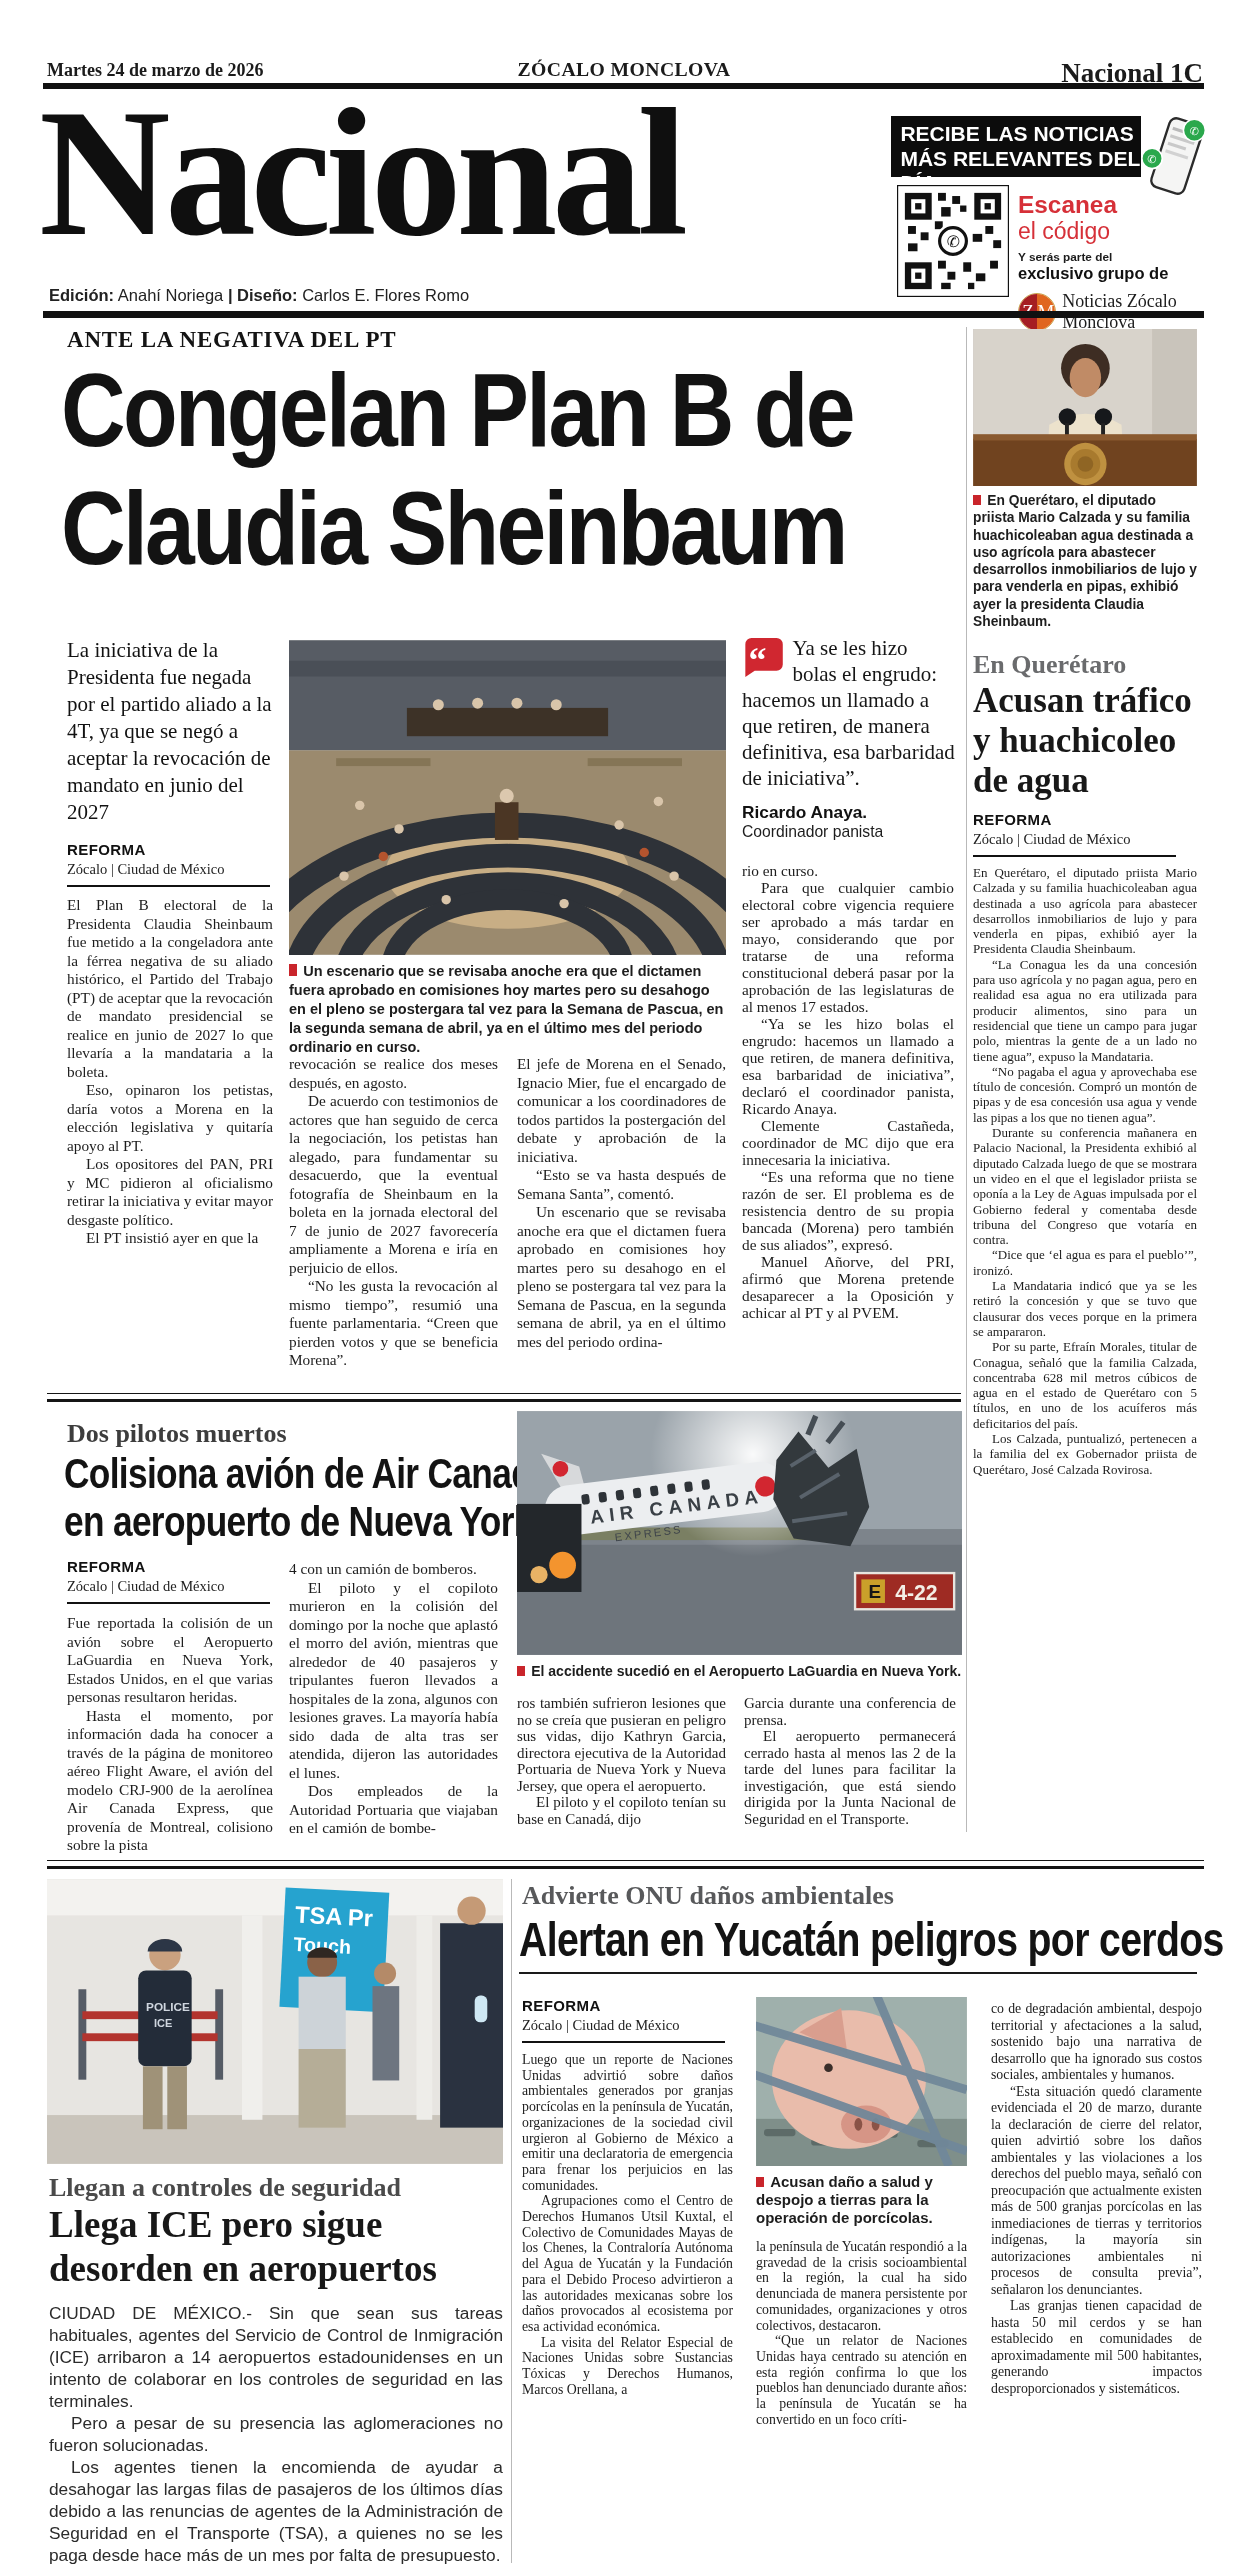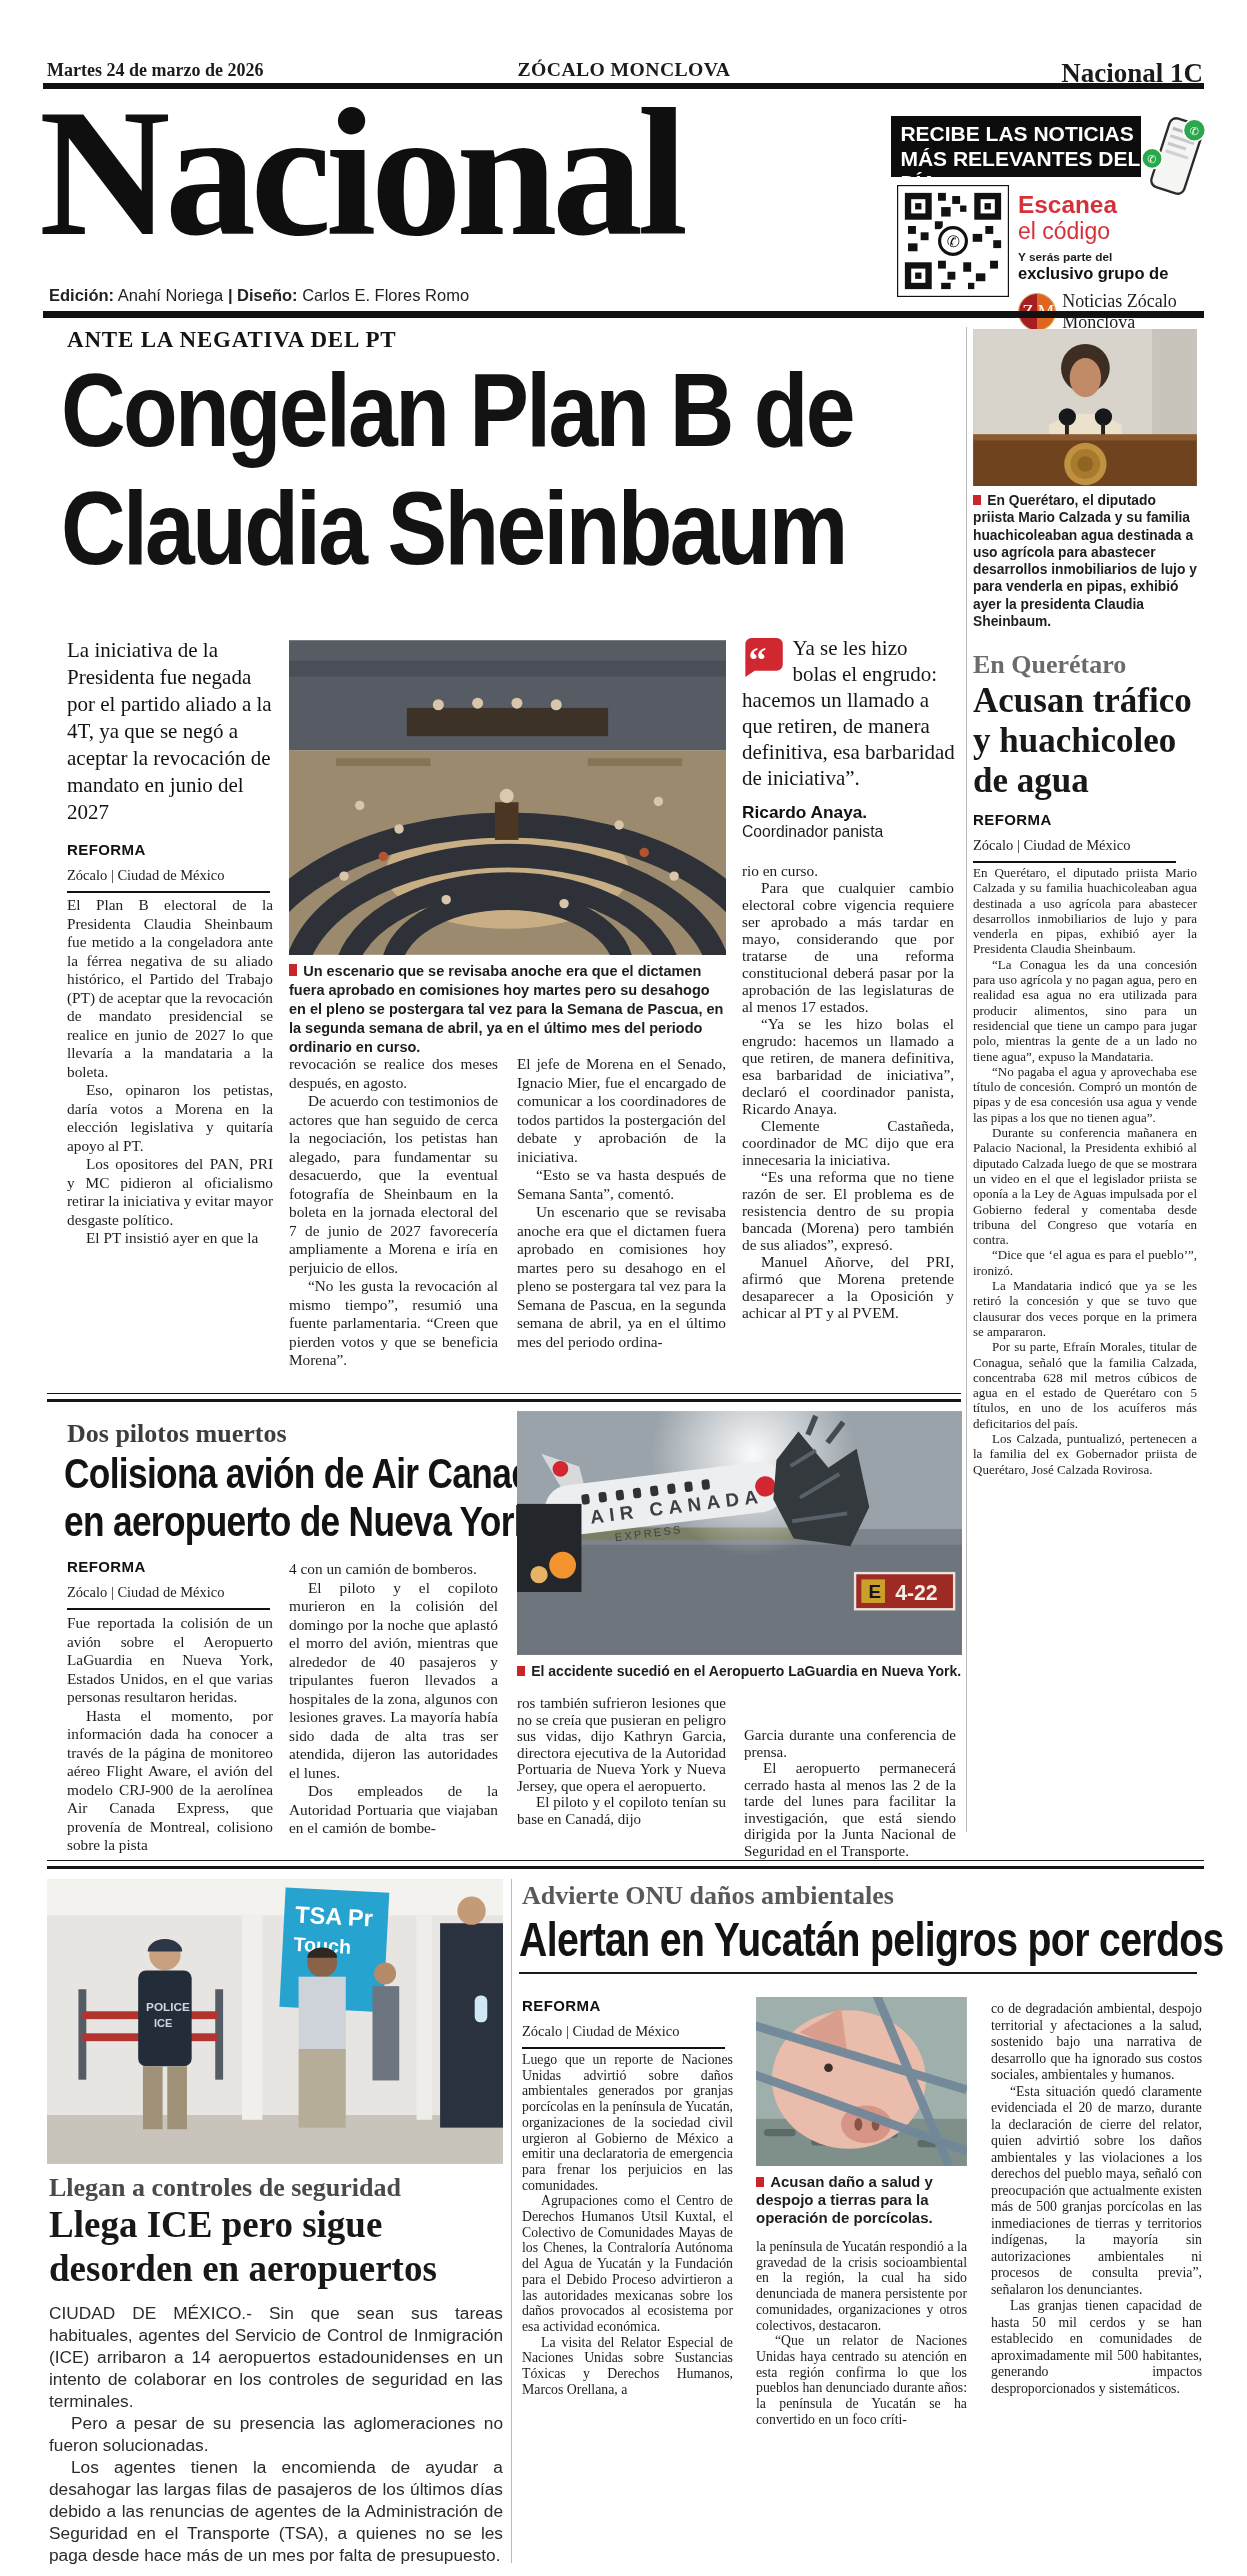--- a/index.html
+++ b/index.html
@@ -9,21 +9,21 @@
   .sans{font-family:"Liberation Sans",sans-serif;}
   .serif{font-family:"Liberation Serif",serif;}
   .rule{background:#111;}
   .cutoff-thin{border-top:0.8px solid #151515;}
   .cutoff-thick{background:#151515;height:3.1px;}
   .kicker{font-family:"Liberation Serif",serif;font-weight:bold;}
   .cond{display:block;transform-origin:left top;white-space:nowrap;font-family:"Liberation Sans",sans-serif;
         font-weight:bold;color:#131313;}
   .lede{font-size:21px;line-height:27px;color:#121212;}
   .src{font-family:"Liberation Sans",sans-serif;font-weight:bold;font-size:15px;letter-spacing:0.4px;color:#111;}
-  .loc{font-size:14.5px;color:#222;margin-top:9px;}
+  .loc{font-size:14.5px;color:#222;margin-top:3px;}
   .byrule{height:1.6px;background:#111;margin-top:7px;}
   .body-col{font-size:15.3px;line-height:18.5px;text-align:justify;color:#1c1c1c;}
   .body-col p{margin:0;}
   .body-col p + p{text-indent:19px;}
   .rr-col{font-size:13px;line-height:15.3px;}
   .yu-col{font-size:13.8px;line-height:15.7px;}
   .caption{font-family:"Liberation Sans",sans-serif;font-weight:bold;color:#1d1d1d;}
   .redsq{display:inline-block;width:7.9px;height:11.8px;background:#c9252b;margin-right:6.3px;}
   .quote-text{font-size:21px;line-height:26px;color:#161616;}
   .photo{overflow:hidden;background:#ccc;}
@@ -332,21 +332,21 @@
       <text x="481" y="240" font-size="27" font-weight="bold" fill="#f3efe6" font-family="Liberation Sans,sans-serif">4-22</text>
     </svg>
   </div>
   <div class="abs caption" style="left:517px;top:1662px;width:445px;font-size:14px;line-height:18px;">
     <span class="redsq" style="height:10.2px;"></span><span>El accidente sucedió en el Aeropuerto LaGuardia en Nueva York.</span>
   </div>
   <div class="abs body-col" style="left:517px;top:1695px;width:209px;height:164px;overflow:hidden;font-size:15px;line-height:16.5px;">
     <p>ros también sufrieron lesiones que no se creía que pusieran en peligro sus vidas, dijo Kathryn Garcia, directora ejecutiva de la Autoridad Portuaria de Nueva York y Nueva Jersey, que opera el aeropuerto.</p>
     <p>El piloto y el copiloto tenían su base en Canadá, dijo</p>
   </div>
-  <div class="abs body-col" style="left:744px;top:1695px;width:212px;height:164px;overflow:hidden;font-size:15px;line-height:16.5px;margin-top:32px;">
+  <div class="abs body-col" style="left:744px;top:1695px;width:212px;height:164px;overflow:hidden;font-size:15px;line-height:16.5px;">
     <p>Garcia durante una conferencia de prensa.</p>
     <p>El aeropuerto permanecerá cerrado hasta al menos las 2 de la tarde del lunes para facilitar la investigación, que está siendo dirigida por la Junta Nacional de Seguridad en el Transporte.</p>
   </div>
 
   <div class="abs cutoff-thin" style="left:47px;top:1860px;width:1157px;"></div>
   <div class="abs cutoff-thick" style="left:47px;top:1866px;width:1157px;"></div>
 
   <div class="abs photo" style="left:47px;top:1879px;width:456px;height:285px;">
     <svg width="456" height="285" viewBox="0 0 580 362">
       <rect width="580" height="362" fill="#e7e5e1"></rect>

